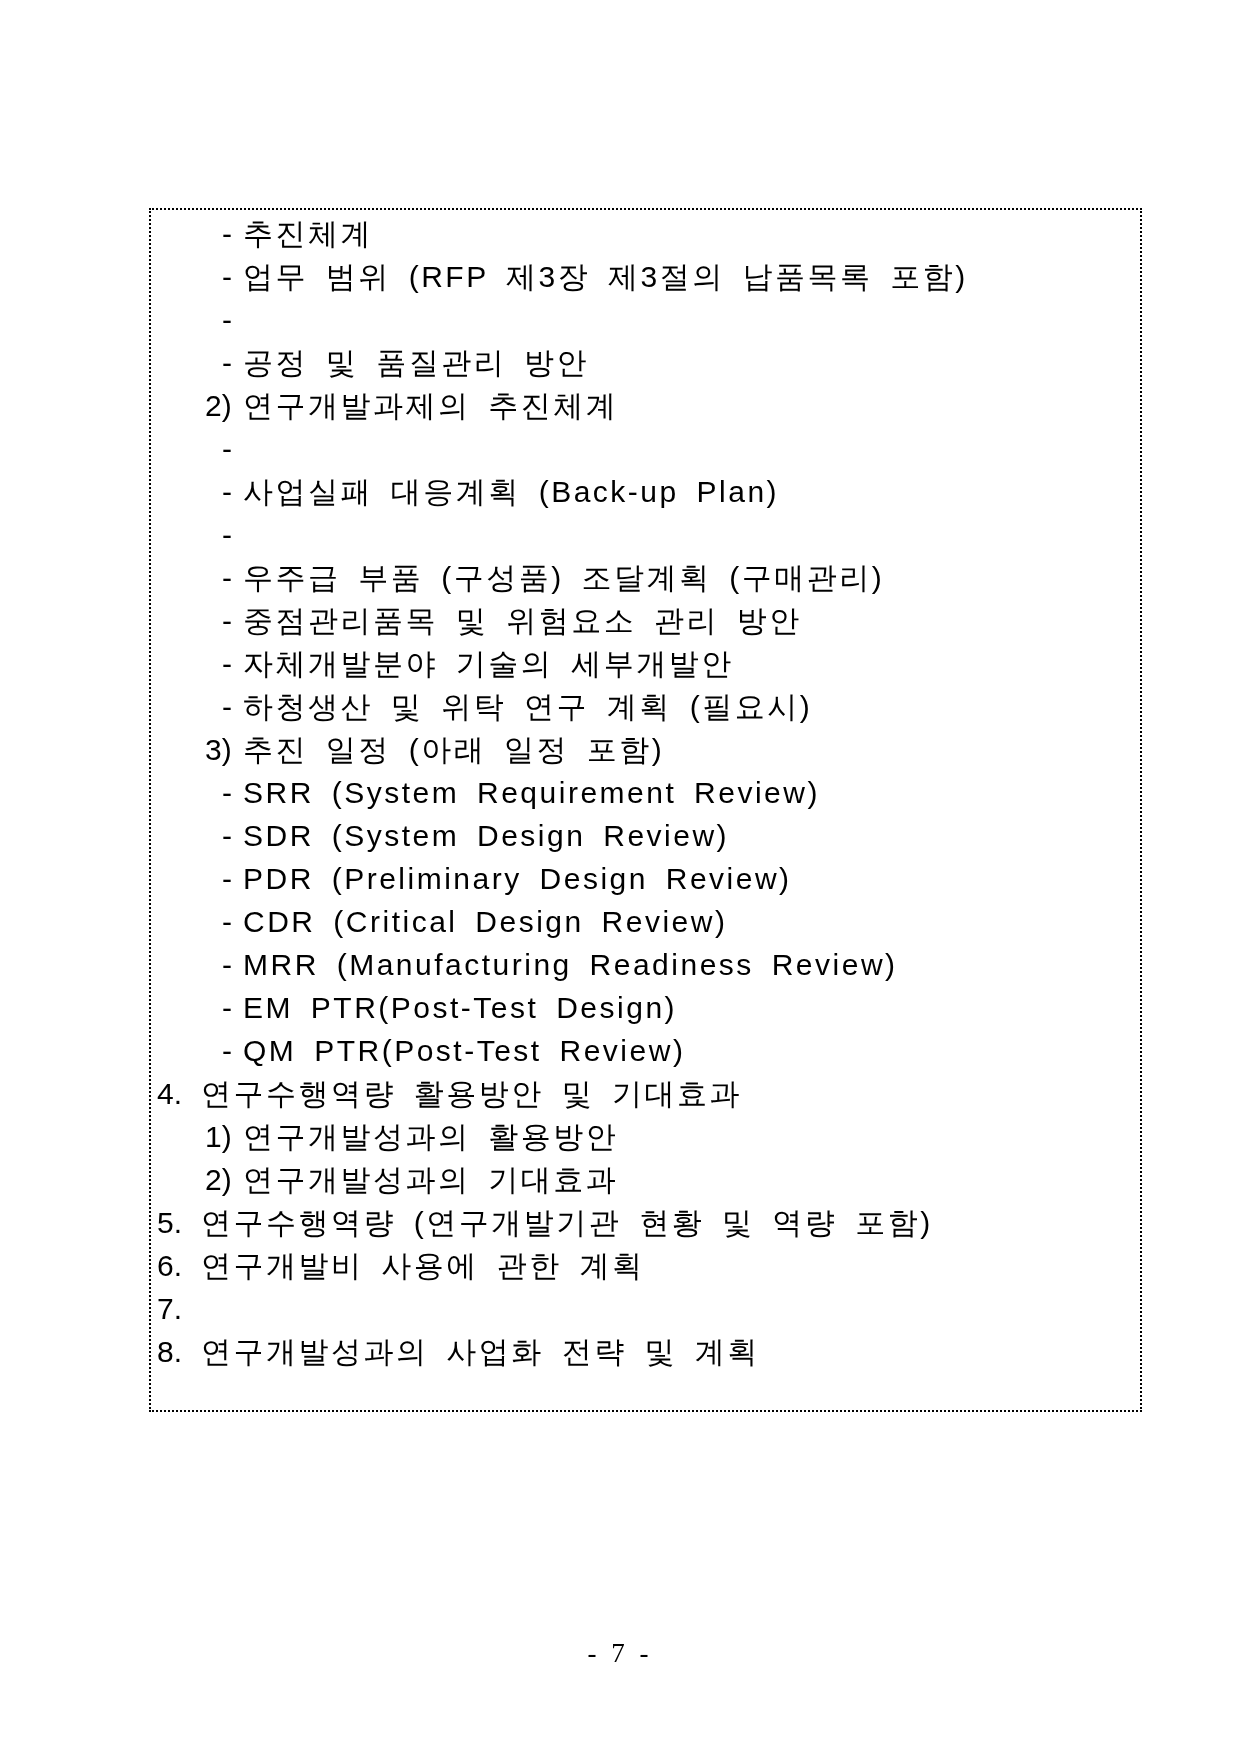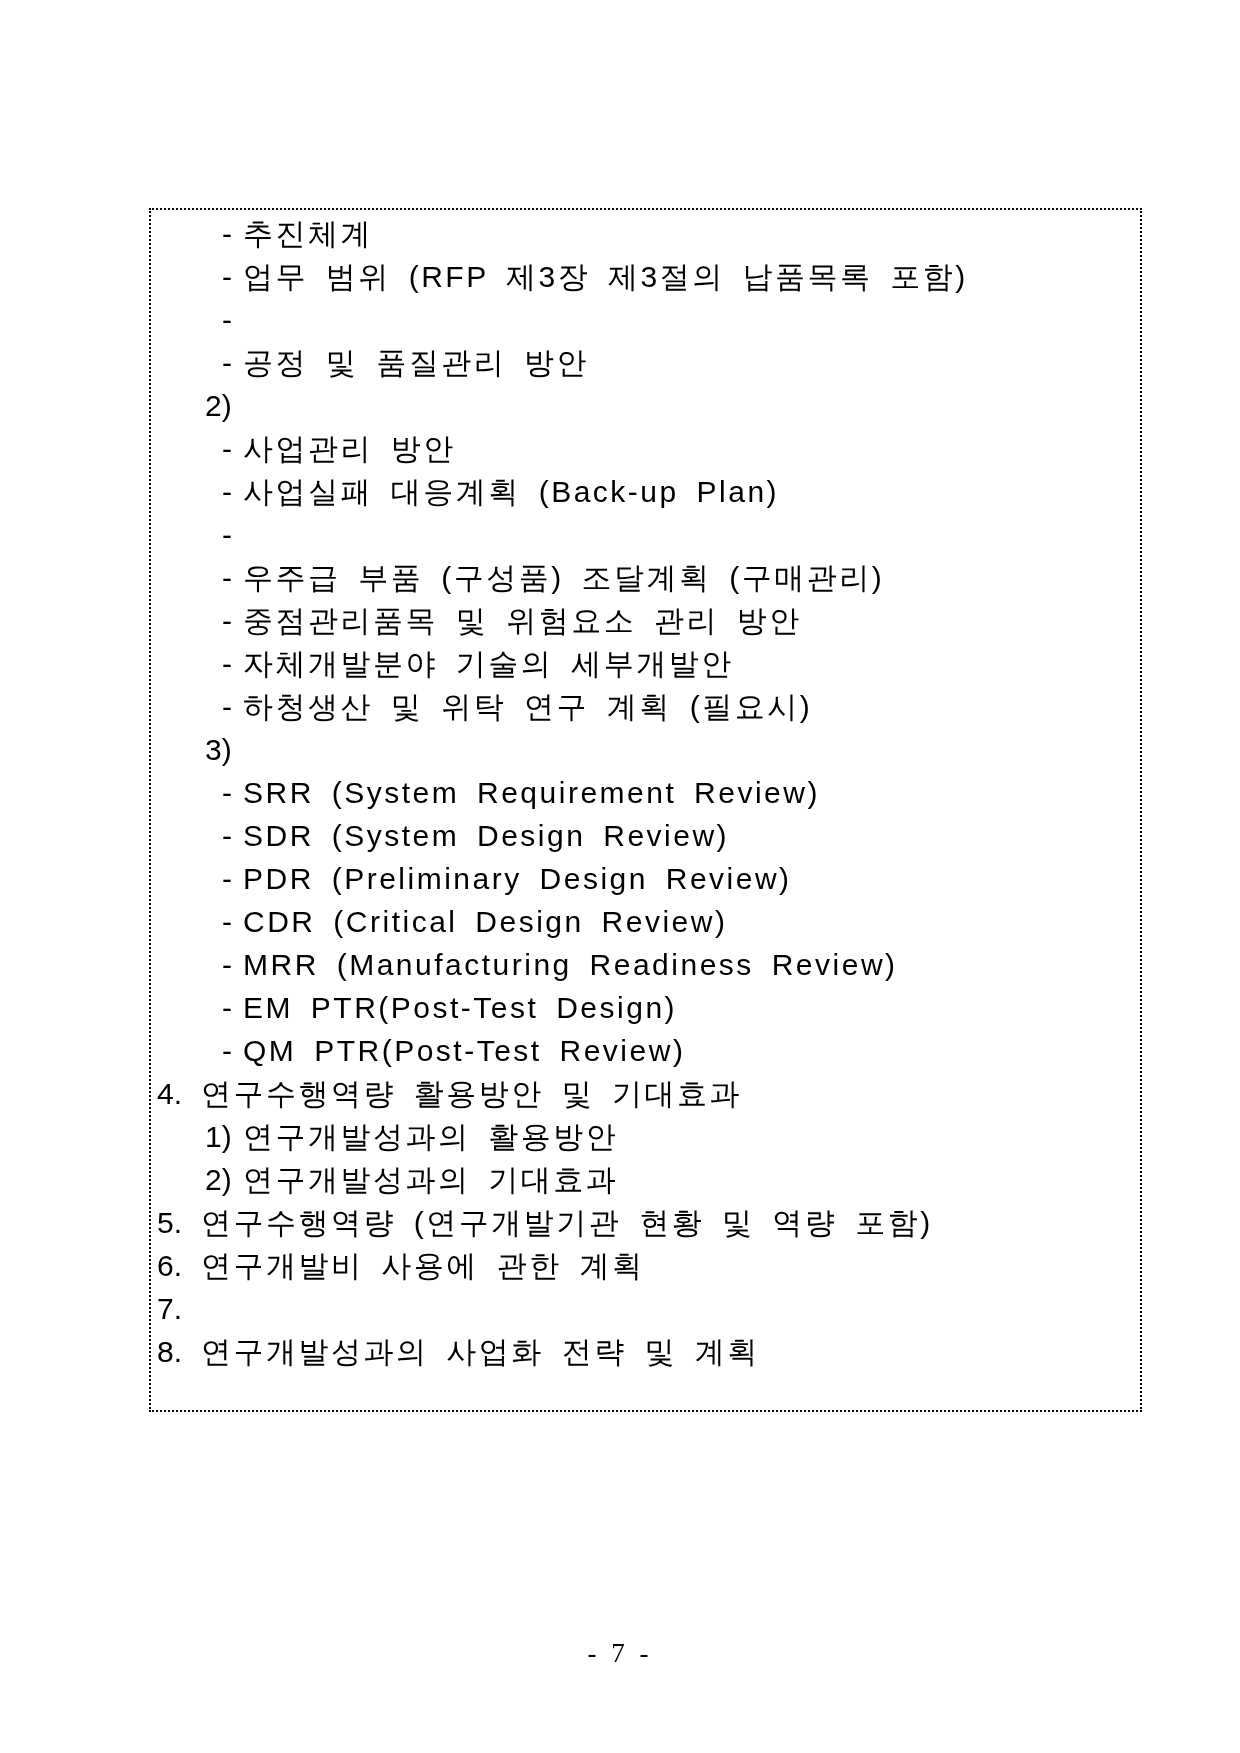--- a/index.html
+++ b/index.html
@@ -74,24 +74,24 @@
         </div>
         <div class="line lvl3">
           <span class="marker">-</span>
         </div>
         <div class="line lvl3">
           <span class="marker">-</span>
           <span class="text">공정 및 품질관리 방안</span>
         </div>
         <div class="line lvl2">
           <span class="marker">2)</span>
+          <span class="text">연구개발과제의 추진체계</span>
         </div>
         <div class="line lvl3">
           <span class="marker">-</span>
-          <span class="text">사업관리 방안</span>
         </div>
         <div class="line lvl3">
           <span class="marker">-</span>
           <span class="text">사업실패 대응계획 (Back-up Plan)</span>
         </div>
         <div class="line lvl3">
           <span class="marker">-</span>
         </div>
         <div class="line lvl3">
           <span class="marker">-</span>
@@ -104,20 +104,21 @@
         <div class="line lvl3">
           <span class="marker">-</span>
           <span class="text">자체개발분야 기술의 세부개발안</span>
         </div>
         <div class="line lvl3">
           <span class="marker">-</span>
           <span class="text">하청생산 및 위탁 연구 계획 (필요시)</span>
         </div>
         <div class="line lvl2">
           <span class="marker">3)</span>
+          <span class="text">추진 일정 (아래 일정 포함)</span>
         </div>
         <div class="line lvl3">
           <span class="marker">-</span>
           <span class="text">SRR (System Requirement Review)</span>
         </div>
         <div class="line lvl3">
           <span class="marker">-</span>
           <span class="text">SDR (System Design Review)</span>
         </div>
         <div class="line lvl3">

